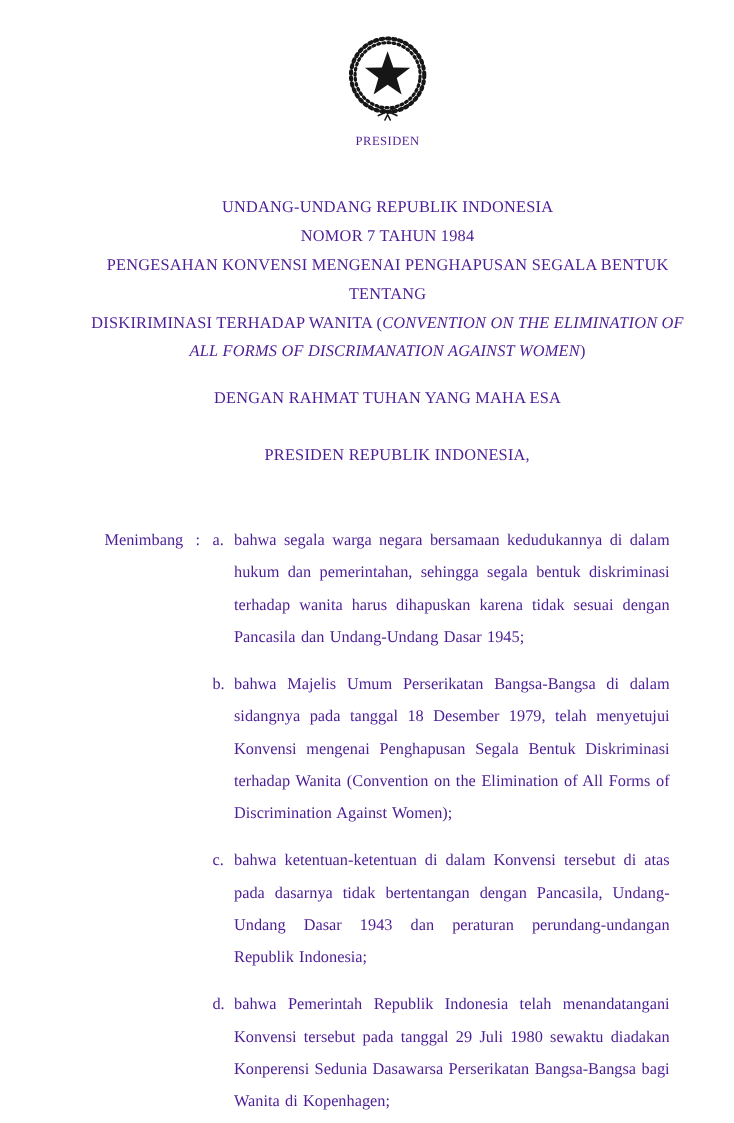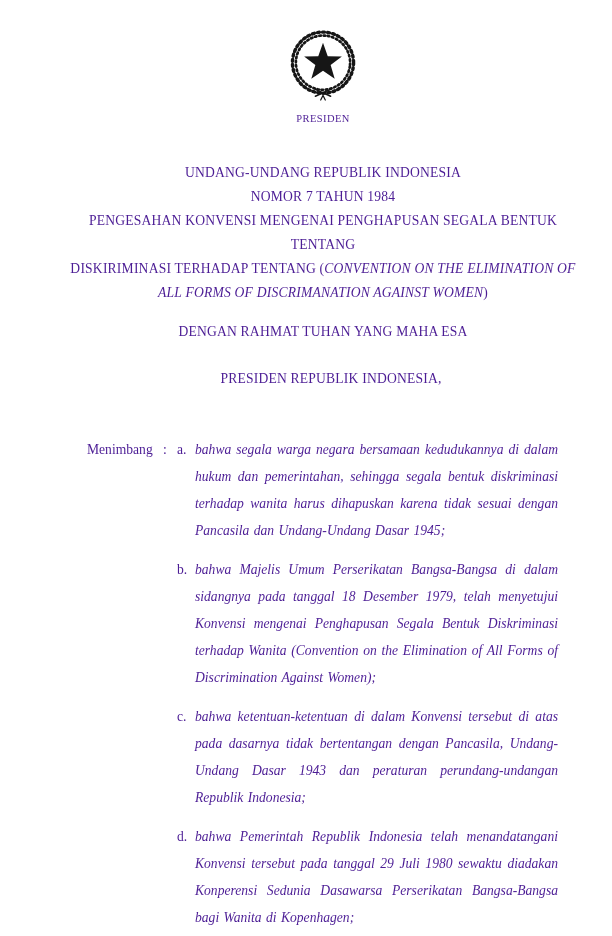--- a/index.html
+++ b/index.html
@@ -83,21 +83,20 @@
     margin-bottom: 12px;
   }
   .m-letter {
     width: 18px;
     flex-shrink: 0;
   }
   .m-text {
     flex: 1;
     text-align: justify;
     word-spacing: 1px;
-    font-style: italic;
   }
 </style>
 </head>
 <body>
 
 <div class="page">
 
   <div class="letterhead">
     <svg class="seal" width="92" height="84" viewBox="0 0 120 110" aria-hidden="true">
       <g stroke="#161616" fill="none" stroke-linecap="round">
@@ -115,21 +114,21 @@
     <div class="letterhead-label">
       <div>PRESIDEN</div>
     </div>
   </div>
 
   <div class="title-block">
     <div class="title-line">UNDANG-UNDANG REPUBLIK INDONESIA</div>
     <div class="title-line">NOMOR 7 TAHUN 1984</div>
     <div class="title-line">PENGESAHAN KONVENSI MENGENAI PENGHAPUSAN SEGALA BENTUK</div>
     <div class="title-line">TENTANG</div>
-    <div class="title-line"><span>DISKIRIMINASI TERHADAP TENTANG (</span><span class="italic">CONVENTION ON THE ELIMINATION OF</span></div>
+    <div class="title-line"><span>DISKIRIMINASI TERHADAP WANITA (</span><span class="italic">CONVENTION ON THE ELIMINATION OF</span></div>
     <div class="title-line"><span class="italic">ALL FORMS OF DISCRIMANATION AGAINST WOMEN</span><span>)</span></div>
   </div>
 
   <div class="invocation">DENGAN RAHMAT TUHAN YANG MAHA ESA</div>
   <div class="authority">PRESIDEN REPUBLIK INDONESIA,</div>
 
   <div class="menimbang">
     <div class="m-label">Menimbang</div>
     <div class="m-colon">:</div>
     <div class="m-items">

